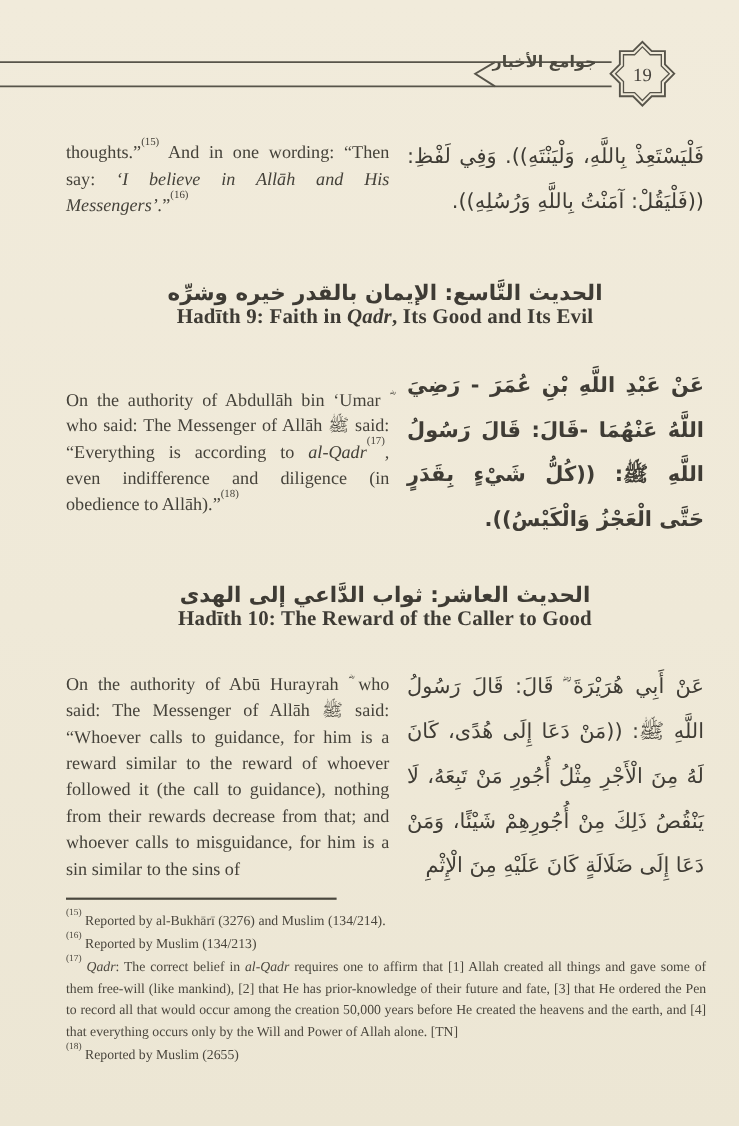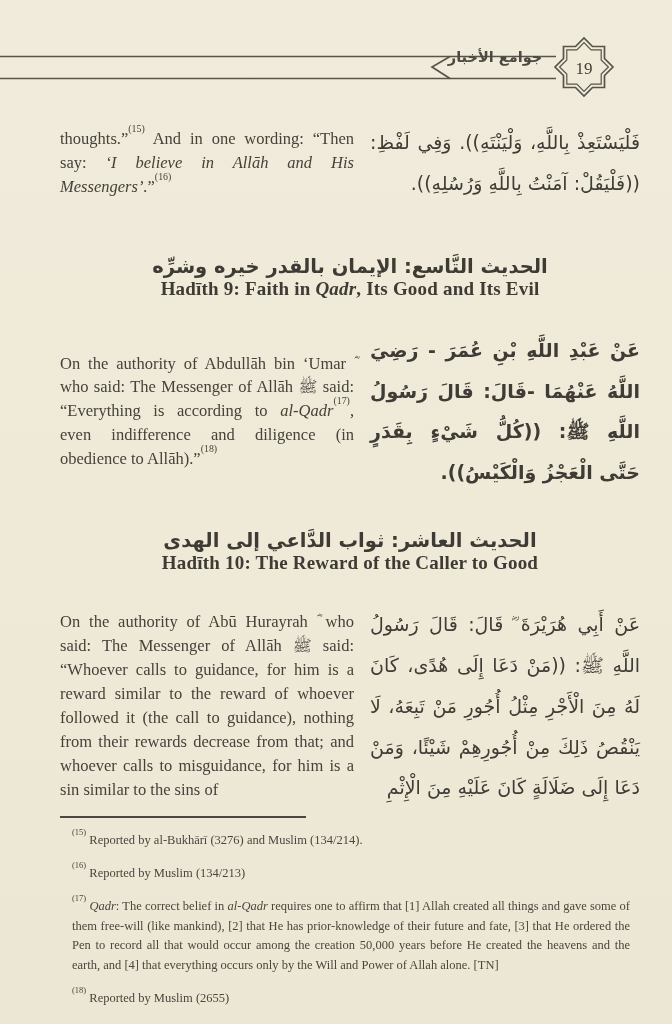--- a/index.html
+++ b/index.html
@@ -33,21 +33,21 @@
   }
   .h-en em{font-style:italic;}
   sup.fnref{font-size:.6em;position:relative;top:-.55em;letter-spacing:0;}
   em{font-style:italic;}
   .hon{font-family:"DejaVu Sans",sans-serif;font-size:.95em;}
   .footnotes{
     position:absolute;left:60px;top:816px;width:582px;
     font-size:12.5px;line-height:1.58;color:#4a463d;text-align:justify;
   }
   .fn-rule{width:246px;border:0;border-top:2px solid #4a473e;margin:0 0 9px 0;}
-  .fn{margin:12px;}
+  .fn{margin:0;}
   .fn sup{font-size:.68em;position:relative;top:-.45em;}
 </style>
 </head>
 <body>
 
 <div class="page">
 
   <svg class="hdr-svg" width="672" height="120">
     <line x1="0" y1="56.5" x2="556" y2="56.5" stroke="#57544a" stroke-width="1.7"></line>
     <line x1="0" y1="78.5" x2="556" y2="78.5" stroke="#57544a" stroke-width="1.7"></line>

